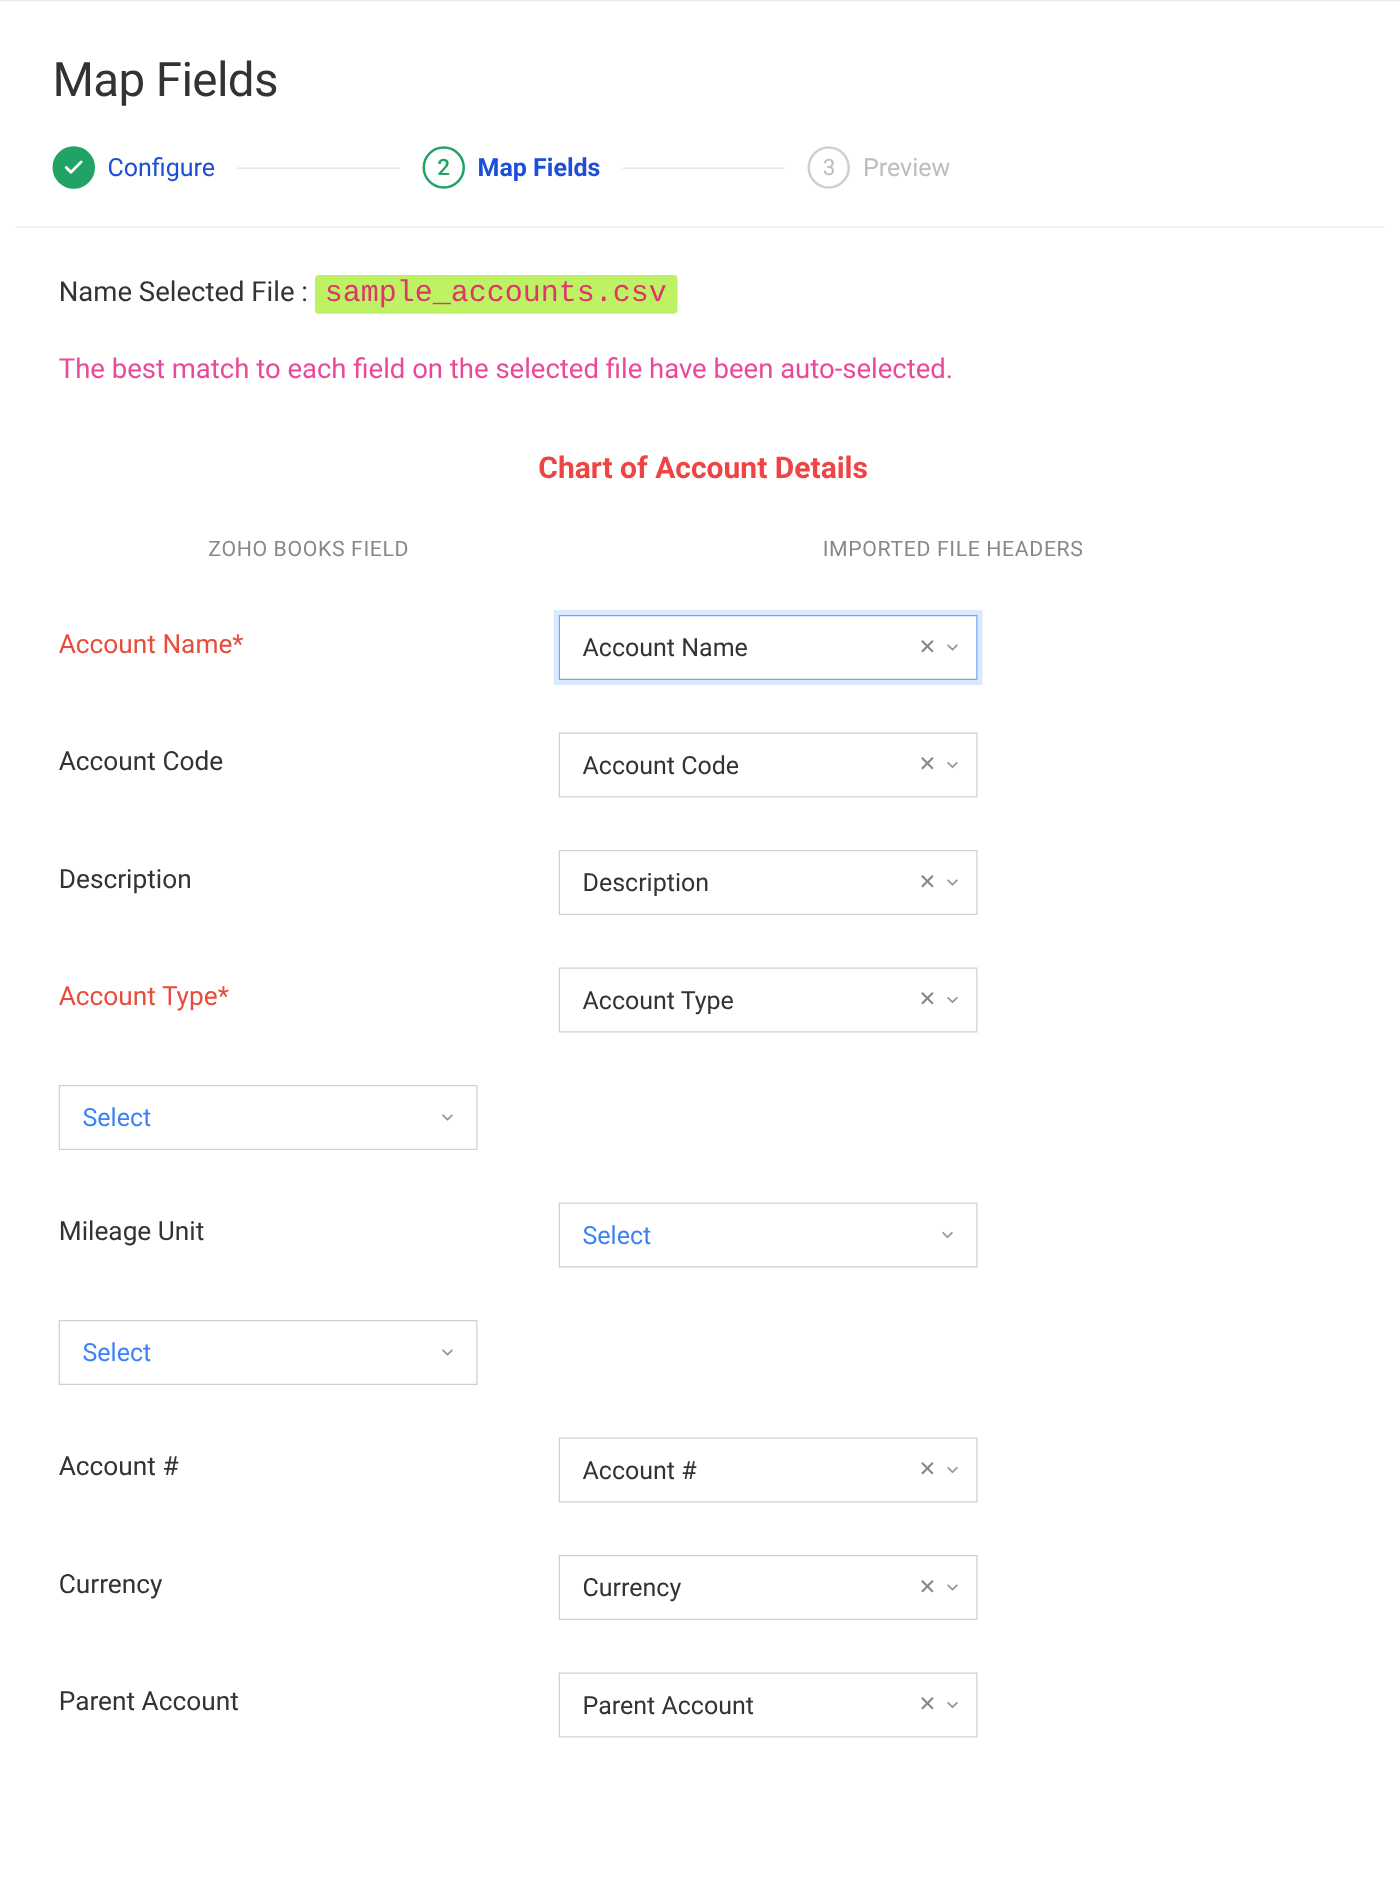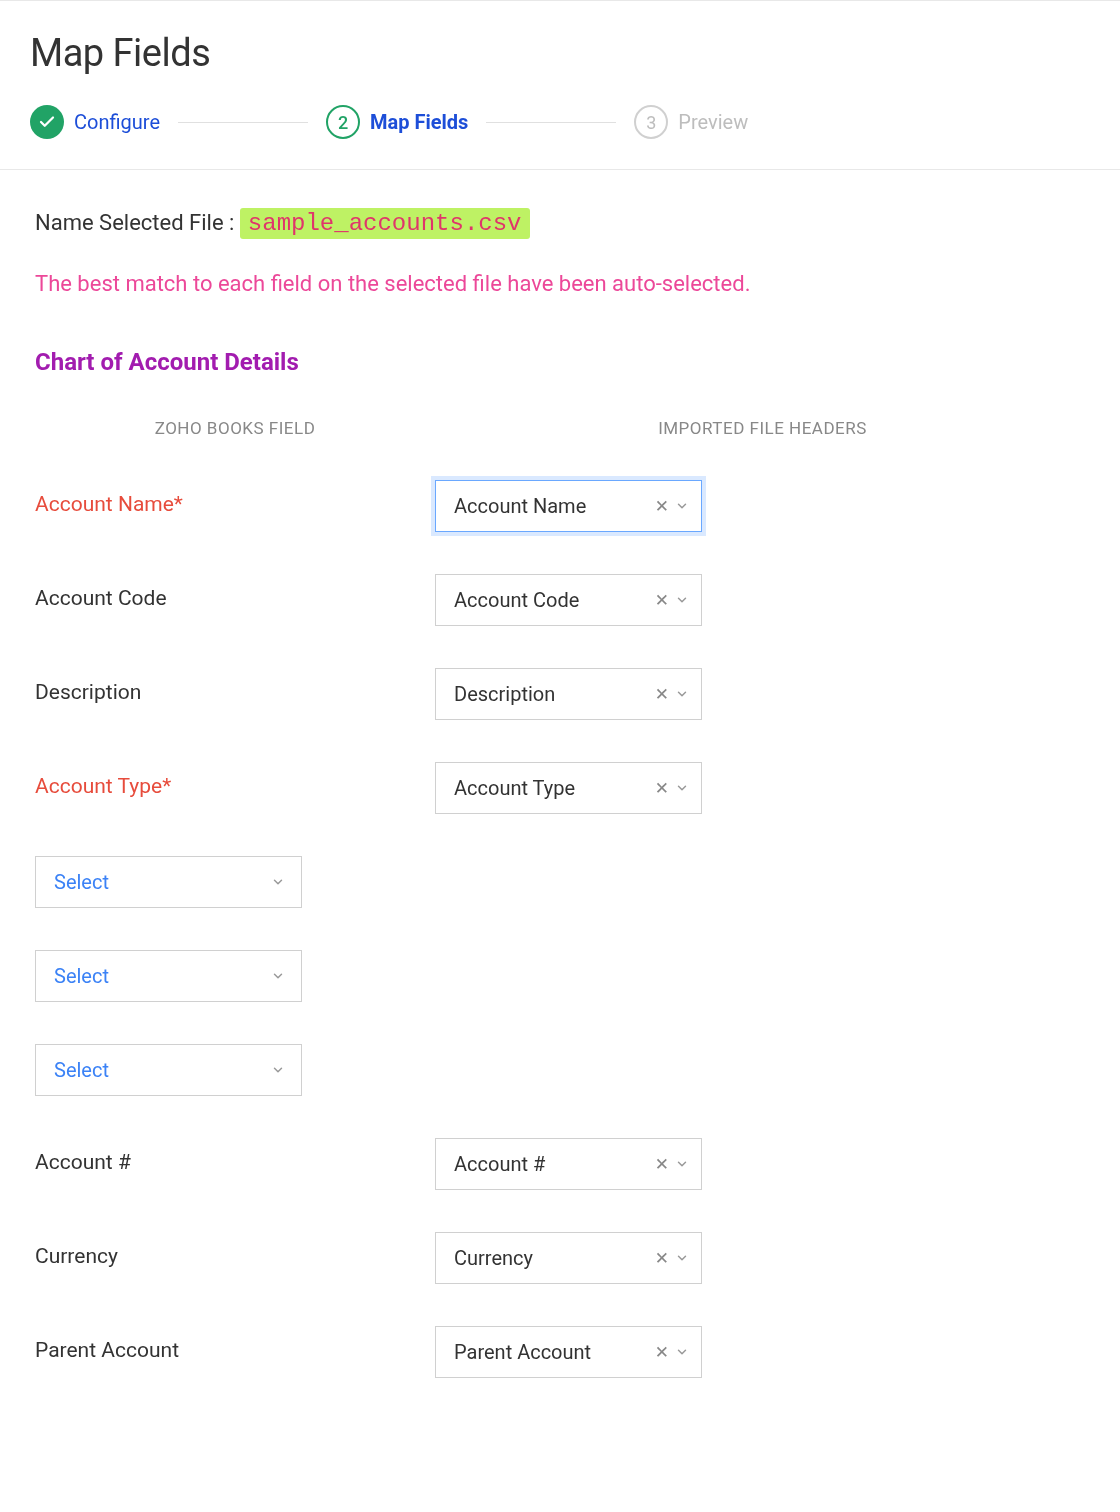--- a/index.html
+++ b/index.html
@@ -8,21 +8,21 @@
       padding: 0;
     }
     body {
       font-family: -apple-system, BlinkMacSystemFont, "Segoe UI", Roboto, Helvetica, Arial, sans-serif;
       background: #ffffff;
       color: #333;
       width: 1120px;
     }
     .page {
       border-top: 1px solid #e8e8e8;
-      padding: 0;
+      padding: 12px;
     }
     .header {
       padding: 30px 30px 30px 30px;
     }
     .page-title {
       font-size: 38px;
       font-weight: 400;
       color: #333;
       letter-spacing: -0.5px;
     }
@@ -106,22 +106,23 @@
     }
     .description-text {
       font-size: 22px;
       color: #ec4899;
       margin-bottom: 48px;
       line-height: 1.5;
     }
     .section-title {
       font-size: 24px;
       font-weight: 700;
-      color: #a21caf;
+      color: #ef4444;
       margin-bottom: 42px;
+      text-align: center;
     }
     .col-headers {
       display: flex;
       margin-bottom: 42px;
     }
     .col-header {
       font-size: 17px;
       color: #888;
       letter-spacing: 0.5px;
       text-transform: uppercase;
@@ -144,21 +145,21 @@
       flex-shrink: 0;
       font-size: 21px;
       color: #333;
       padding-top: 12px;
     }
     .field-label.required {
       color: #e74c3c;
     }
     .select-wrapper {
       position: relative;
-      width: 267px;
+      width: 335px;
       flex-shrink: 0;
     }
     .select-box {
       width: 100%;
       height: 52px;
       border: 1px solid #d0d0d0;
       background: #fff;
       padding: 0 60px 0 18px;
       font-size: 20px;
       color: #333;
@@ -307,20 +308,21 @@
               <span>Select</span>
               <div class="select-icons single">
                 <span><svg class="chevron-icon" viewBox="0 0 24 24" fill="none" stroke="currentColor" stroke-width="2.5" stroke-linecap="round" stroke-linejoin="round">
                     <polyline points="6 9 12 15 18 9"></polyline>
                   </svg></span>
               </div>
             </div>
           </div>
         </div>
         <div class="field-row">
+          <div class="field-label">Mileage Unit</div>
           <div class="select-wrapper">
             <div class="select-box placeholder">
               <span>Select</span>
               <div class="select-icons single">
                 <span><svg class="chevron-icon" viewBox="0 0 24 24" fill="none" stroke="currentColor" stroke-width="2.5" stroke-linecap="round" stroke-linejoin="round">
                     <polyline points="6 9 12 15 18 9"></polyline>
                   </svg></span>
               </div>
             </div>
           </div>

